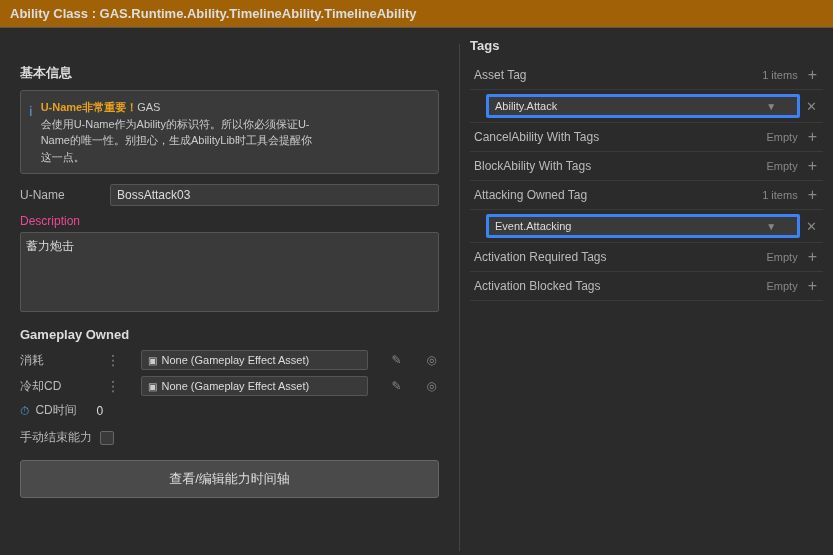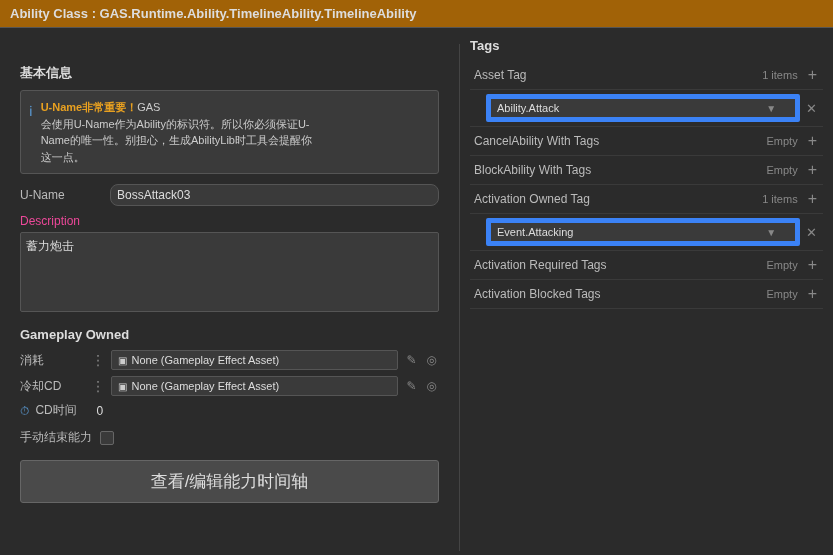--- a/index.html
+++ b/index.html
@@ -78,21 +78,21 @@
       font-size: 12px;
       flex-shrink: 0;
     }
     .field-input {
       flex: 1;
       background: #3a3a3a;
       border: 1px solid #555;
       color: #ddd;
       padding: 3px 6px;
       font-size: 12px;
-      border-radius: 8px;
+      border-radius: 2px;
       outline: none;
     }
     .description-label {
       color: #ec4899;
       font-size: 12px;
       margin-bottom: 4px;
     }
     .description-area {
       width: 100%;
       height: 80px;
@@ -105,21 +105,21 @@
       border-radius: 2px;
       outline: none;
     }
     .gameplay-section {
       margin-top: 12px;
     }
     .gameplay-row {
       display: flex;
       align-items: center;
       margin-bottom: 6px;
-      gap: 6px;
+      gap: 21px;
     }
     .gameplay-label {
       width: 65px;
       color: #bbb;
       font-size: 12px;
       flex-shrink: 0;
     }
     .three-dots {
       color: #888;
       font-size: 14px;
@@ -186,21 +186,21 @@
     }
     .bottom-button-container {
       margin-top: 14px;
     }
     .bottom-button {
       width: 100%;
       padding: 9px;
       background: #4a4a4a;
       border: 1px solid #666;
       color: #ddd;
-      font-size: 17px;
+      font-size: 13px;
       cursor: pointer;
       border-radius: 3px;
       text-align: center;
     }
     
     .tag-row {
       display: flex;
       align-items: center;
       padding: 6px 4px;
       border-bottom: 1px solid #3a3a3a;
@@ -226,21 +226,21 @@
     .tag-item-row {
       display: flex;
       align-items: center;
       padding: 4px 4px 4px 16px;
       gap: 4px;
       border-bottom: 1px solid #3a3a3a;
     }
     .tag-dropdown {
       flex: 1;
       background: #3a3a3a;
-      border: 5px solid #3b82f6;
+      border: 3px solid #3b82f6;
       color: #ddd;
       padding: 3px 6px;
       font-size: 11px;
       border-radius: 2px;
       appearance: none;
       cursor: pointer;
     }
     .tag-remove-btn {
       color: #888;
       cursor: pointer;
@@ -355,21 +355,21 @@
       <span class="tag-name">CancelAbility With Tags</span>
       <span class="tag-count">Empty</span>
       <span class="tag-add-btn">+</span>
     </div>
         <div class="tag-row">
       <span class="tag-name">BlockAbility With Tags</span>
       <span class="tag-count">Empty</span>
       <span class="tag-add-btn">+</span>
     </div>
         <div class="tag-row">
-      <span class="tag-name">Activation Owned Tag</span>
+      <span class="tag-name">Attacking Owned Tag</span>
       <span class="tag-count">1 items</span>
       <span class="tag-add-btn">+</span>
     </div>
         <div class="tag-item-row">
         <div class="dropdown-wrapper">
           <select class="tag-dropdown">
             <option>Event.Attacking</option>
           </select>
           <span class="dropdown-arrow-icon">▼</span>
         </div>

